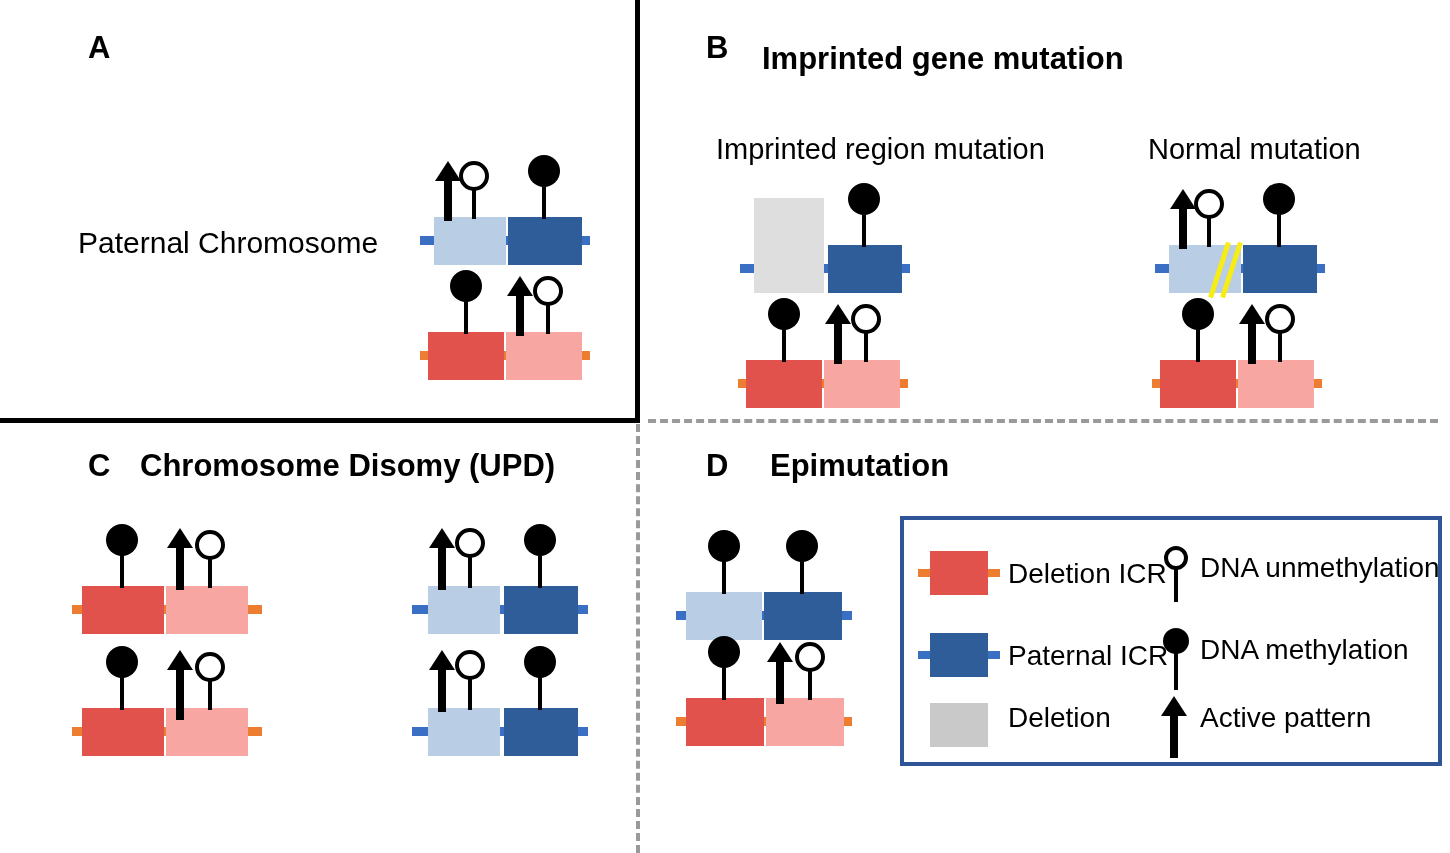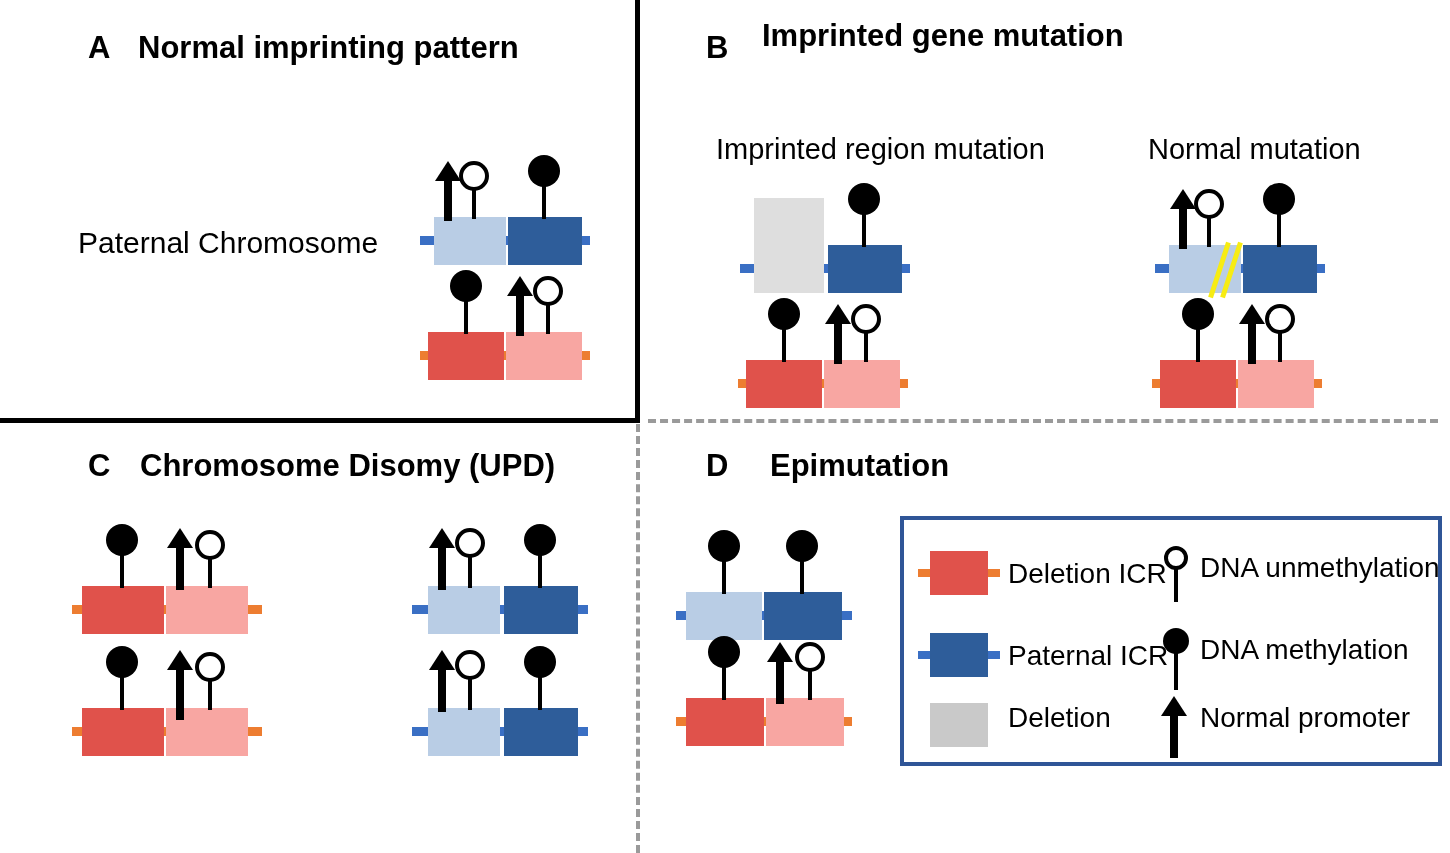--- a/index.html
+++ b/index.html
@@ -69,21 +69,20 @@
 <body>
 
 <div id="root">
 
   <div class="div-solid-v"></div>
   <div class="div-solid-h"></div>
   <div class="div-dash-h"></div>
   <div class="div-dash-v"></div>
 
   <div class="panel-letter" style="left:88px;top:30px;">A</div>
-  <div class="panel-title" style="left:138px;top:30px;">Normal imprinting pattern</div>
 
   <div class="row-label" style="left:78px;top:226px;">Paternal Chromosome</div>
 
   <div class="chrom" style="left:420px;top:217px;width:170px;height:48px;">
     <div class="arm blue" style="left:0px;width:170px;"></div>
     <div class="icr light-blue" style="left:14px;width:72px;"></div>
     <div class="icr dark-blue" style="left:88px;width:74px;"></div>
     <div class="arrow" style="left:16px;top:-56px;width:24px;height:60px;">
       <div class="head"></div>
         <div class="shaft" style="top:18px;height:42px;"></div>
@@ -110,21 +109,21 @@
       <div class="head"></div>
         <div class="shaft" style="top:18px;height:42px;"></div>
     </div>
     <div class="lolli unmeth" style="left:112px;top:-56px;width:32px;height:58px;">
       <div class="head" style="width:30px;height:30px;margin-left:-15px;top:0;"></div>
       <div class="stem" style="top:28px;height:30px;"></div>
     </div>
   </div>
 
   <div class="panel-letter" style="left:706px;top:30px;">B</div>
-  <div class="panel-title" style="left:762px;top:18px;">Imprinted gene mutation</div>
+  <div class="panel-title" style="left:762px;top:41px;">Imprinted gene mutation</div>
 
   <div class="sub-title" style="left:716px;top:133px;">Imprinted region mutation</div>
   <div class="sub-title" style="left:1148px;top:133px;">Normal mutation</div>
 
   <div class="chrom" style="left:740px;top:245px;width:170px;height:48px;">
     <div class="arm blue" style="left:0px;width:170px;"></div>
     <div class="icr grey" style="left:14px;width:70px;height:95px;top:-47px;"></div>
     <div class="icr dark-blue" style="left:88px;width:74px;"></div>
     <div class="lolli meth" style="left:108px;top:-62px;width:32px;height:64px;">
       <div class="head" style="width:32px;height:32px;margin-left:-16px;top:0;"></div>
@@ -321,17 +320,17 @@
     <div class="lolli meth" style="left:258px;top:108px;width:28px;height:62px;">
       <div class="head" style="width:26px;height:26px;margin-left:-13px;top:0;"></div>
       <div class="stem" style="top:24px;height:38px;"></div>
     </div>
     <div class="legend-text" style="left:296px;top:114px;">DNA methylation</div>
 
     <div class="arrow" style="left:258px;top:176px;width:24px;height:62px;">
       <div class="head"></div>
         <div class="shaft" style="top:18px;height:44px;"></div>
     </div>
-    <div class="legend-text" style="left:296px;top:182px;">Normal promoter</div>
+    <div class="legend-text" style="left:296px;top:182px;">Active pattern</div>
 
   </div>
 
 </div>
 
 </body></html>

